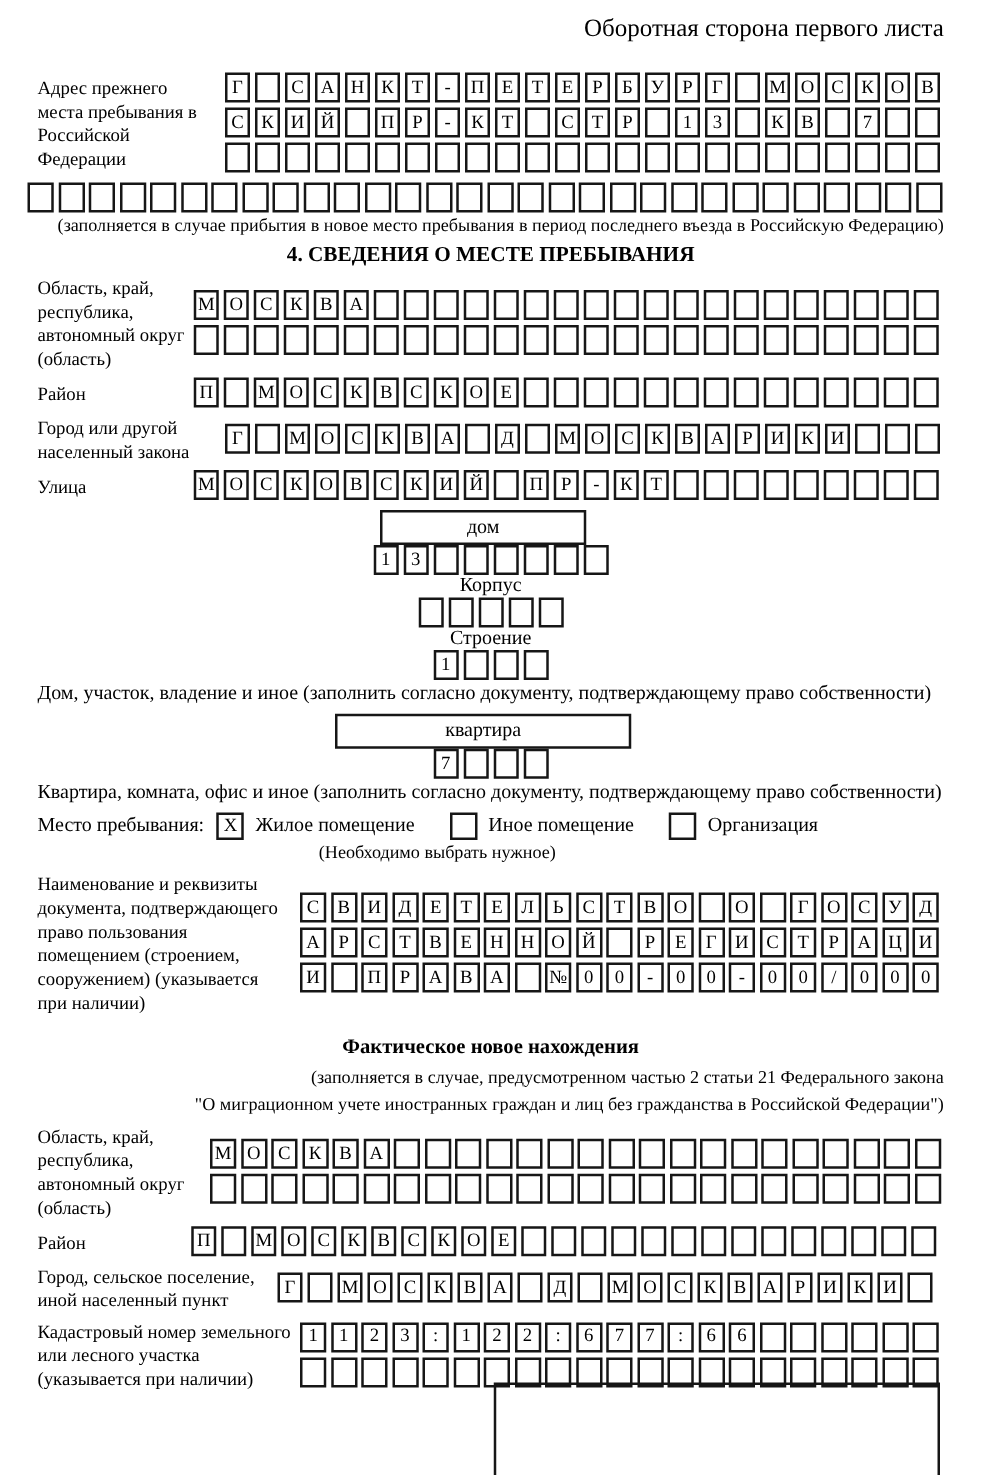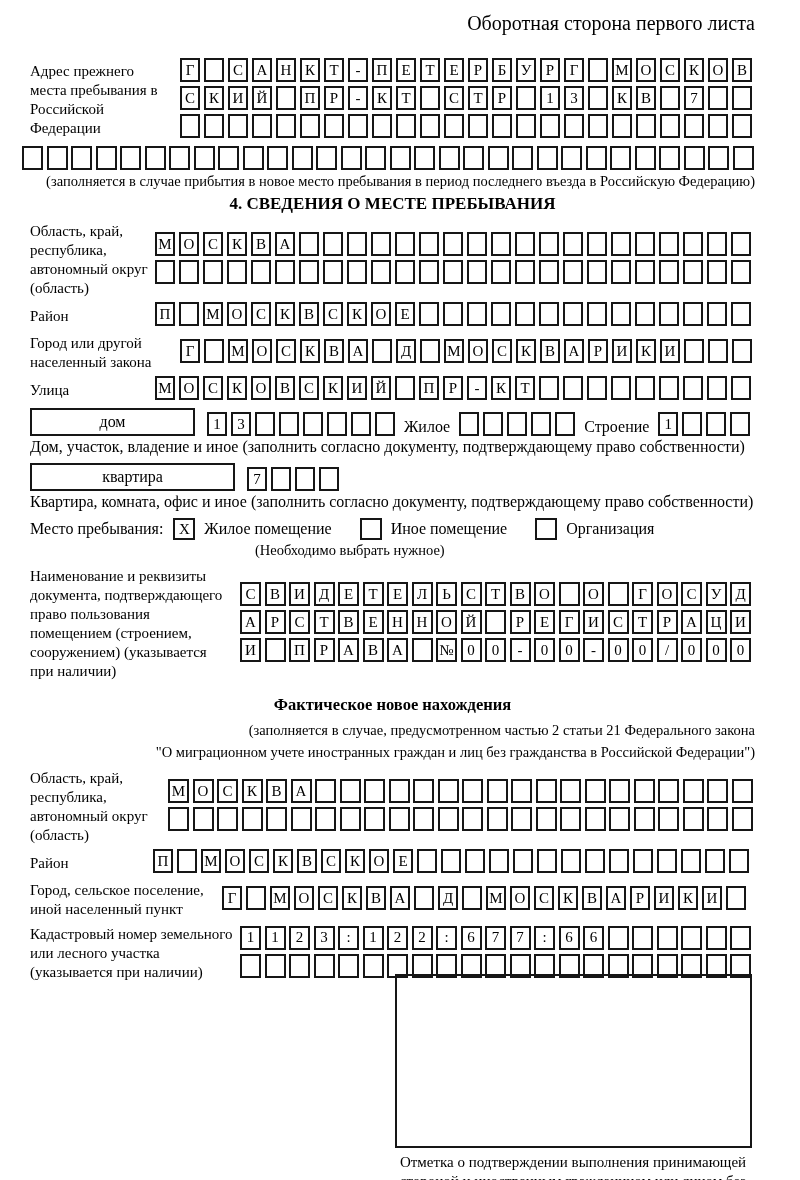--- a/index.html
+++ b/index.html
@@ -22,25 +22,25 @@
   .f-city2 .flabel{width:150px;}
   .f-str2 .flabel{width:125px;}
   .f-doc .flabel{width:210px;}
   .f-reg3 .flabel{width:138px;}
   .f-rai3 .flabel{width:123px;}
   .f-city3 .flabel{width:192px;}
   .f-kad .flabel{width:210px;}
   .fullrow{margin-left:-8px;margin-bottom:2px;}
   .note-c{text-align:right;font-size:14.5px;line-height:18px;margin:2px 0 4px;}
   .sec-title{text-align:center;font-weight:bold;font-size:17px;margin:4px 0 8px;}
-  .houserow{display:flex;align-items:flex-end;margin:2px 0 2px;}
+  .houserow{display:flex;align-items:center;margin:2px 0 2px;flex-direction:column;}
   .namebox{border:2px solid #161616;height:28px;box-sizing:border-box;flex:0 0 auto;
            display:flex;align-items:center;justify-content:center;font-size:16px;}
   .dombox{width:165px;margin-right:12px;}
-  .kvbox{width:205px;margin-right:12px;}
+  .kvbox{width:237px;margin-right:12px;}
   .inl-lab{font-size:16px;margin:0 9px;flex:0 0 auto;}
   .cap{font-size:16px;line-height:18px;margin:2px 0 7px;}
   .stayrow{display:flex;align-items:center;margin:4px 0 2px;font-size:16px;}
   .ckbox{width:22px;height:22px;border:2px solid #161616;box-sizing:border-box;flex:0 0 auto;
          display:flex;align-items:center;justify-content:center;font-size:15px;}
   .stay-label{margin-right:10px;}
   .opt-label{margin:0 28px 0 9px;}
   .stay-note{font-size:14.5px;margin:0 0 8px 225px;}
   .subhead{text-align:center;font-weight:bold;font-size:16.5px;margin:14px 0 6px;}
   .confirm-box{width:357px;height:174px;border:2px solid #161616;box-sizing:border-box;
@@ -330,21 +330,21 @@
     <div class="boxrow" style="margin-bottom:0">
         <span class="cbox">1</span>
         <span class="cbox">3</span>
         <span class="cbox"></span>
         <span class="cbox"></span>
         <span class="cbox"></span>
         <span class="cbox"></span>
         <span class="cbox"></span>
         <span class="cbox"></span>
       </div>
-    <div class="inl-lab">Жилое</div>
+    <div class="inl-lab">Корпус</div>
     <div class="boxrow" style="margin-bottom:0">
         <span class="cbox"></span>
         <span class="cbox"></span>
         <span class="cbox"></span>
         <span class="cbox"></span>
         <span class="cbox"></span>
       </div>
     <div class="inl-lab">Строение</div>
     <div class="boxrow" style="margin-bottom:0">
         <span class="cbox">1</span>

